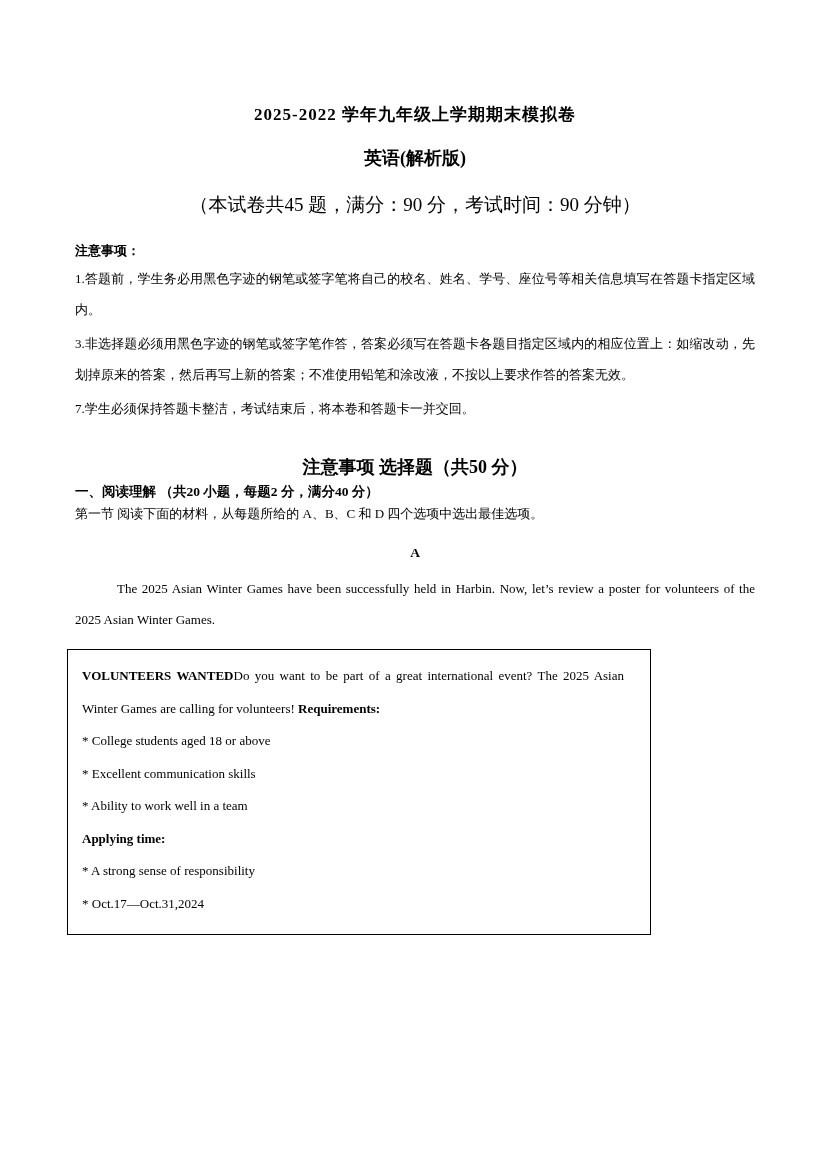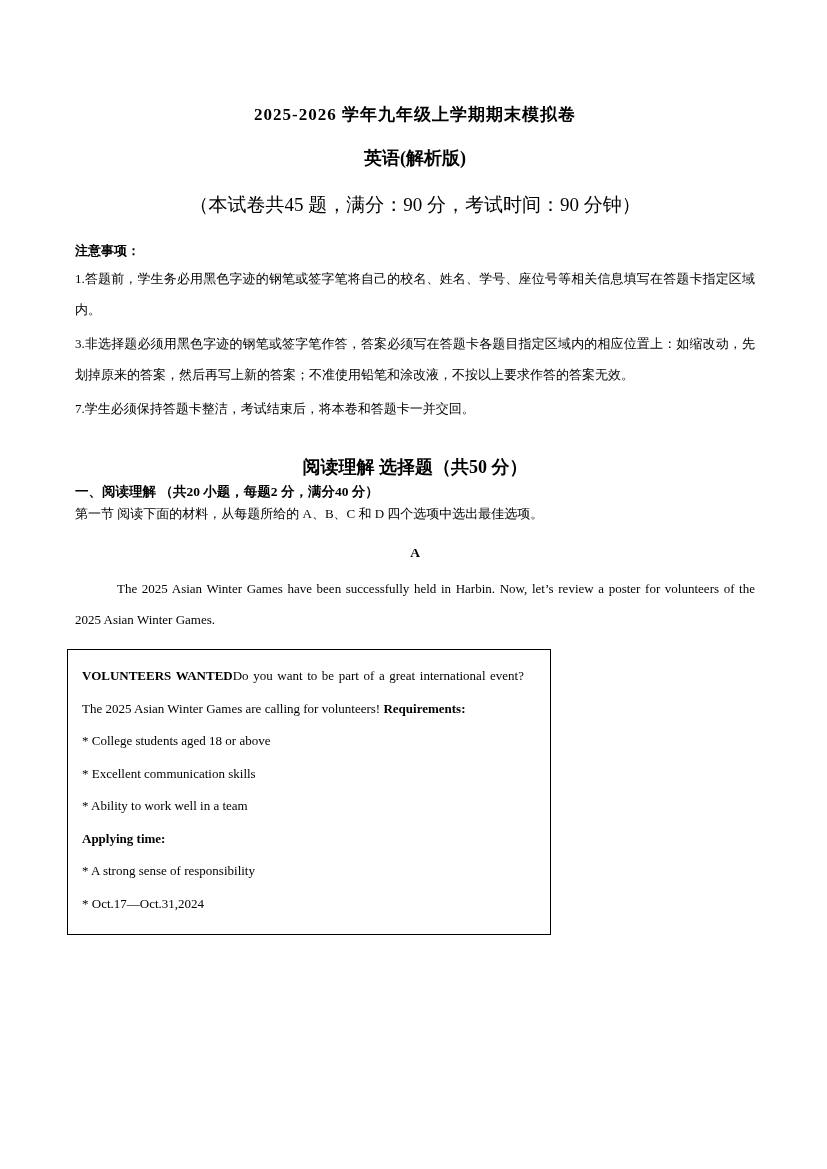--- a/index.html
+++ b/index.html
@@ -74,50 +74,50 @@
   }
   .passage-intro {
     font-size: 13px;
     line-height: 2.4;
     text-align: justify;
     text-indent: 42px;
     margin: 12px 0 0 0;
   }
   .poster-box {
     box-sizing: border-box;
-    width: 484px;
+    width: 584px;
     border: 1px solid #000000;
     margin: 14px 0 0 -8px;
     padding: 10px 26px 14px 14px;
     font-size: 13px;
   }
   .poster-line {
     line-height: 2.5;
     margin: 0;
     text-align: justify;
   }
   .bold {
     font-weight: bold;
   }
 </style>
 </head>
 <body>
 
 <div class="page">
 
-  <h1 class="doc-title">2025-2026 学年九年级上学期期末模拟卷</h1>
+  <h1 class="doc-title">2025-2022 学年九年级上学期期末模拟卷</h1>
   <h2 class="doc-subtitle">英语(解析版)</h2>
   <p class="exam-info">（本试卷共45 题，满分：90 分，考试时间：90 分钟）</p>
 
   <p class="notices-title">注意事项：</p>
   <p class="notice">1.答题前，学生务必用黑色字迹的钢笔或签字笔将自己的校名、姓名、学号、座位号等相关信息填写在答题卡指定区域内。</p>
   <p class="notice">3.非选择题必须用黑色字迹的钢笔或签字笔作答，答案必须写在答题卡各题目指定区域内的相应位置上：如缩改动，先划掉原来的答案，然后再写上新的答案；不准使用铅笔和涂改液，不按以上要求作答的答案无效。</p>
   <p class="notice">7.学生必须保持答题卡整洁，考试结束后，将本卷和答题卡一并交回。</p>
 
-  <h2 class="section-title">阅读理解 选择题（共50 分）</h2>
+  <h2 class="section-title">注意事项 选择题（共50 分）</h2>
   <p class="part-heading">一、阅读理解 （共20 小题，每题2 分，满分40 分）</p>
   <p class="part-subheading">第一节 阅读下面的材料，从每题所给的 A、B、C 和 D 四个选项中选出最佳选项。</p>
 
   <p class="passage-label">A</p>
   <p class="passage-intro">The 2025 Asian Winter Games have been successfully held in Harbin. Now, let’s review a poster for volunteers of the 2025 Asian Winter Games.</p>
 
   <div class="poster-box">
     <p class="poster-line"><span class="bold">VOLUNTEERS WANTED</span><span>Do you want to be part of a great international  event? The 2025 Asian Winter Games are calling  for volunteers! </span><span class="bold">Requirements:</span></p>
     <p class="poster-line">* College students aged 18 or above</p>
     <p class="poster-line">* Excellent communication  skills</p>

